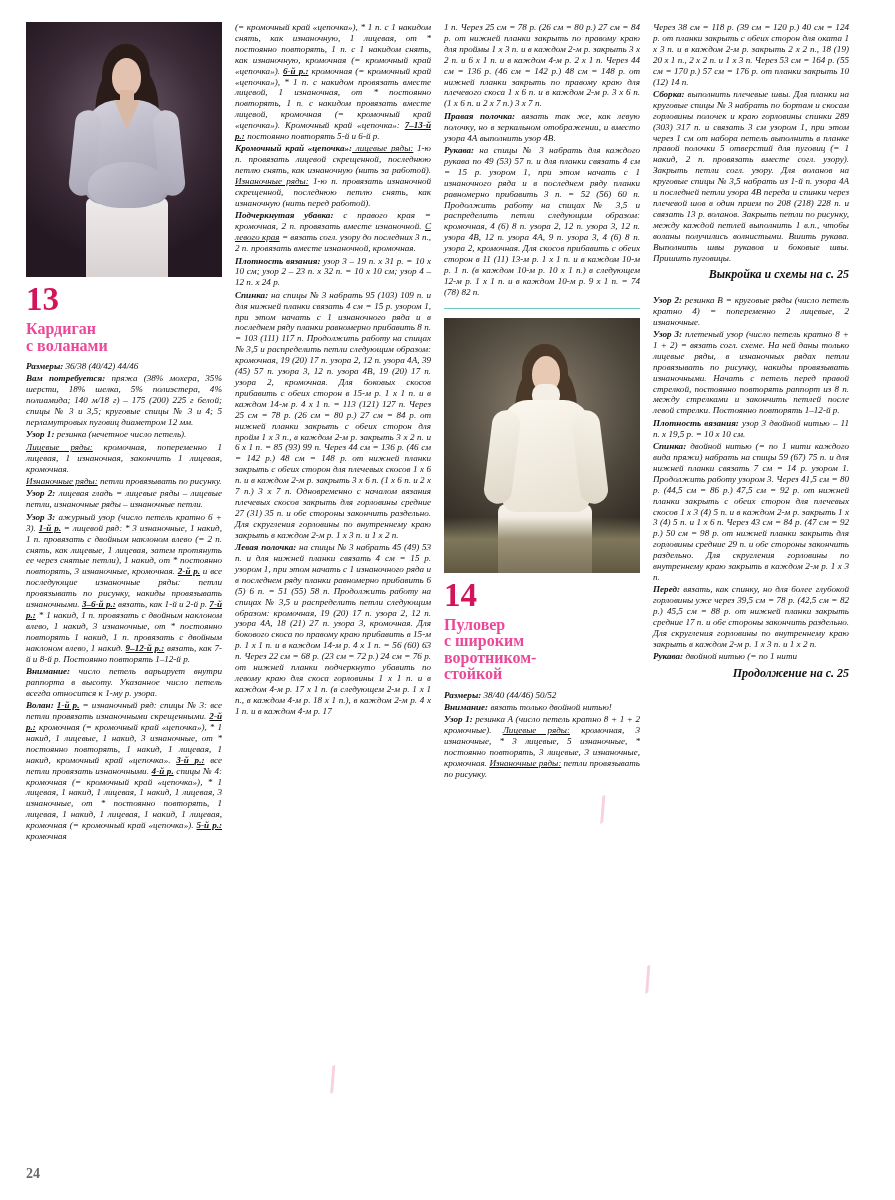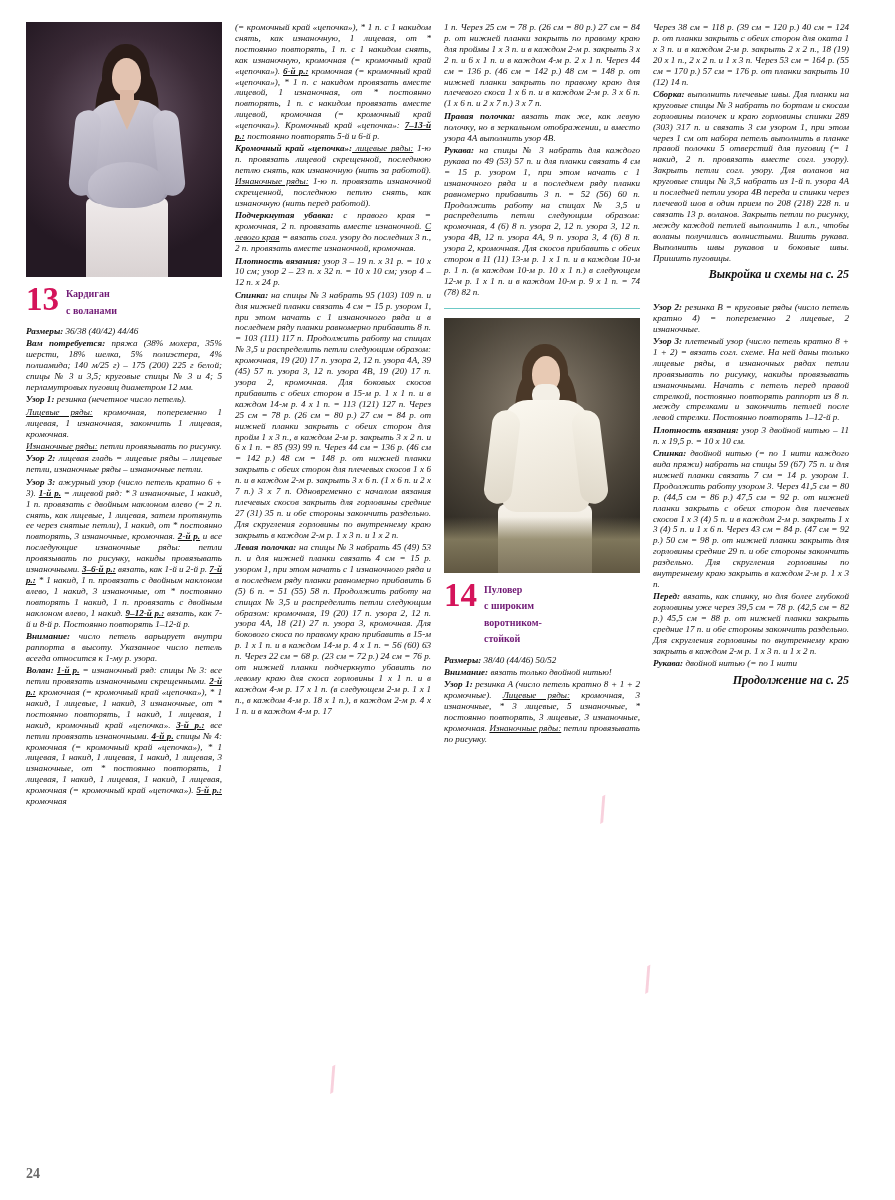--- a/index.html
+++ b/index.html
@@ -78,29 +78,29 @@
   .f2-hairL{position:absolute;left:72px;top:52px;width:22px;height:58px;border-radius:50% 30% 40% 50%;background:#4a3828;transform:rotate(10deg);}
   .f2-hairR{position:absolute;left:110px;top:52px;width:22px;height:54px;border-radius:30% 50% 50% 40%;background:#4a3828;transform:rotate(-10deg);}
   .f2-collar{position:absolute;left:88px;top:66px;width:28px;height:22px;border-radius:10px;background:#f3efe6;}
   .f2-top{position:absolute;left:58px;top:82px;width:88px;height:112px;border-radius:26px 26px 14px 14px;background:linear-gradient(160deg,#fbf8f0,#e7e0d2);}
   .f2-sleeveL{position:absolute;left:44px;top:92px;width:28px;height:94px;border-radius:14px;background:linear-gradient(160deg,#f7f3e9,#ded7c8);transform:rotate(7deg);}
   .f2-sleeveR{position:absolute;left:132px;top:92px;width:28px;height:94px;border-radius:14px;background:linear-gradient(200deg,#f7f3e9,#ded7c8);transform:rotate(-7deg);}
   .f2-skirt{position:absolute;left:54px;top:186px;width:94px;height:70px;background:linear-gradient(180deg,#f6f2ea,#e2dbcd);border-radius:8px 8px 0 0;}
   .f2-grass{position:absolute;left:0;bottom:0;width:100%;height:56px;background:linear-gradient(0deg,#6a6048,#8d8465 60%,rgba(141,132,101,0));opacity:.85;}
 
   
-  .art-head{display:flex;align-items:flex-start;gap:7px;margin:6px 0 7px 0;}
+  .art-head{display:flex;align-items:flex-start;gap:7px;margin:6px 0 7px 0;flex-direction:column;}
   .art-num{
     font-family:"Liberation Serif", serif;
     font-size:33px;line-height:28px;font-weight:bold;
     color:#d4145a;
   }
   .art-title{
-    font-size:10px;line-height:16.5px;font-weight:bold;
-    color:#701a75;
+    font-size:16px;line-height:16.5px;font-weight:bold;
+    color:#ec4899;
     padding-top:1px;
   }
   .divider{
     border:0;border-top:1px solid #6cc9c6;
     margin:10px 0 9px 0;
   }
   .endnote{
     text-align:right;font-weight:bold;font-style:italic;font-size:12px;margin-top:4px;
   }
   .folio{
@@ -145,21 +145,21 @@
       <div class="art-head">
         <div class="art-num">13</div>
         <div class="art-title">
           <div>Кардиган</div>
           <div>с воланами</div>
         </div>
       </div>
 
       <p class="p"><span class="b">Размеры:</span><span> 36/38 (40/42) 44/46</span></p>
 
-      <p class="p"><span class="b">Вам потребуется:</span><span> пряжа (38% мохера, 35% шерсти, 18% шелка, 5% полиэстера, 4% полиамида; 140 м/25 г) – 175 (200) 225 г белой; спицы № 3 и 3,5; круговые спицы № 3 и 4; 5 перламутровых пуговиц диаметром 12 мм.</span></p>
+      <p class="p"><span class="b">Вам потребуется:</span><span> пряжа (38% мохера, 35% шерсти, 18% шелка, 5% полиэстера, 4% полиамида; 140 м/18 г) – 175 (200) 225 г белой; спицы № 3 и 3,5; круговые спицы № 3 и 4; 5 перламутровых пуговиц диаметром 12 мм.</span></p>
 
       <p class="p"><span class="b">Узор 1:</span><span> резинка (нечетное число петель).</span></p>
       <p class="p"><span class="u">Лицевые ряды:</span><span> кромочная, попеременно 1 лицевая, 1 изнаночная, закончить 1 лицевая, кромочная.</span></p>
       <p class="p"><span class="u">Изнаночные ряды:</span><span> петли провязывать по рисунку.</span></p>
 
       <p class="p"><span class="b">Узор 2:</span><span> лицевая гладь = лицевые ряды – лицевые петли, изнаночные ряды – изнаночные петли.</span></p>
 
       <p class="p"><span class="b">Узор 3:</span><span> ажурный узор (число петель кратно 6 + 3).</span>
         <span class="bu">1-й р.</span><span> = лицевой ряд: * 3 изнаночные, 1 накид, 1 п. провязать с двойным наклоном влево (= 2 п. снять, как лицевые, 1 лицевая, затем протянуть ее через снятые петли), 1 накид, от * постоянно повторять, 3 изнаночные, кромочная.</span>
         <span class="bu">2-й р.</span><span> и все последующие изнаночные ряды: петли провязывать по рисунку, накиды провязывать изнаночными.</span>
@@ -241,21 +241,21 @@
         <span class="u">Лицевые ряды:</span><span> кромочная, 3 изнаночные, * 3 лицевые, 5 изнаночные, * постоянно повторять, 3 лицевые, 3 изнаночные, кромочная.</span>
         <span class="u">Изнаночные ряды:</span><span> петли провязывать по рисунку.</span>
       </p>
     </div>
 
     <div class="col c4">
       <p class="p"><span>Через 38 см = 118 р. (39 см = 120 р.) 40 см = 124 р. от планки закрыть с обеих сторон для оката 1 х 3 п. и в каждом 2-м р. закрыть 2 х 2 п., 18 (19) 20 х 1 п., 2 х 2 п. и 1 х 3 п. Через 53 см = 164 р. (55 см = 170 р.) 57 см = 176 р. от планки закрыть 10 (12) 14 п.</span></p>
       <p class="p"><span class="b">Сборка:</span><span> выполнить плечевые швы. Для планки на круговые спицы № 3 набрать по бортам и скосам горловины полочек и краю горловины спинки 289 (303) 317 п. и связать 3 см узором 1, при этом через 1 см от набора петель выполнить в планке правой полочки 5 отверстий для пуговиц (= 1 накид, 2 п. провязать вместе согл. узору). Закрыть петли согл. узору. Для воланов на круговые спицы № 3,5 набрать из 1-й п. узора 4А и последней петли узора 4В переда и спинки через плечевой шов в один прием по 208 (218) 228 п. и связать 13 р. воланов. Закрыть петли по рисунку, между каждой петлей выполнить 1 в.п., чтобы воланы получились волнистыми. Вшить рукава. Выполнить швы рукавов и боковые швы. Пришить пуговицы.</span></p>
       <p class="endnote">Выкройка и схемы на с. 25</p>
 
-      <p class="p" style="margin-top:20px"><span class="b">Узор 2:</span><span> резинка В = круговые ряды (число петель кратно 4) = попеременно 2 лицевые, 2 изнаночные.</span></p>
+      <p class="p" style="margin-top:13px"><span class="b">Узор 2:</span><span> резинка В = круговые ряды (число петель кратно 4) = попеременно 2 лицевые, 2 изнаночные.</span></p>
       <p class="p"><span class="b">Узор 3:</span><span> плетеный узор (число петель кратно 8 + 1 + 2) = вязать согл. схеме. На ней даны только лицевые ряды, в изнаночных рядах петли провязывать по рисунку, накиды провязывать изнаночными. Начать с петель перед правой стрелкой, постоянно повторять раппорт из 8 п. между стрелками и закончить петлей после левой стрелки. Постоянно повторять 1–12-й р.</span></p>
       <p class="p"><span class="b">Плотность вязания:</span><span> узор 3 двойной нитью – 11 п. х 19,5 р. = 10 х 10 см.</span></p>
       <p class="p"><span class="b">Спинка:</span><span> двойной нитью (= по 1 нити каждого вида пряжи) набрать на спицы 59 (67) 75 п. и для нижней планки связать 7 см = 14 р. узором 1. Продолжить работу узором 3. Через 41,5 см = 80 р. (44,5 см = 86 р.) 47,5 см = 92 р. от нижней планки закрыть с обеих сторон для плечевых скосов 1 х 3 (4) 5 п. и в каждом 2-м р. закрыть 1 х 3 (4) 5 п. и 1 х 6 п. Через 43 см = 84 р. (47 см = 92 р.) 50 см = 98 р. от нижней планки закрыть для горловины средние 29 п. и обе стороны закончить раздельно. Для скругления горловины по внутреннему краю закрыть в каждом 2-м р. 1 х 3 п.</span></p>
       <p class="p"><span class="b">Перед:</span><span> вязать, как спинку, но для более глубокой горловины уже через 39,5 см = 78 р. (42,5 см = 82 р.) 45,5 см = 88 р. от нижней планки закрыть средние 17 п. и обе стороны закончить раздельно. Для скругления горловины по внутреннему краю закрыть в каждом 2-м р. 1 х 3 п. и 1 х 2 п.</span></p>
       <p class="p"><span class="b">Рукава:</span><span> двойной нитью (= по 1 нити</span></p>
       <p class="endnote">Продолжение на с. 25</p>
     </div>
   </div>
 
   <div class="folio">24</div>

